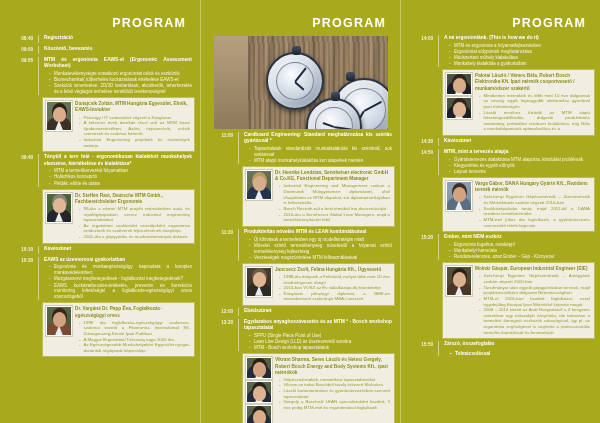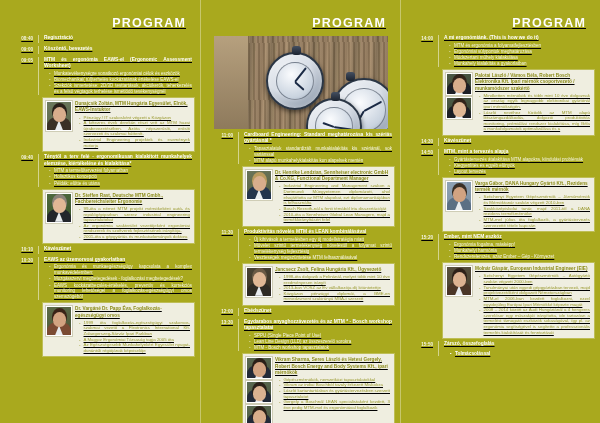--- a/index.html
+++ b/index.html
@@ -12,21 +12,20 @@
   .page {
     width: 600px; height: 423px;
     background: #a9a91e;
     display: flex;
     position: relative;
   }
   .col {
     width: 200px; height: 423px;
     position: relative;
     padding: 0 6px 0 0;
-    text-decoration: underline;
   }
   .col-1 { padding-left: 4px; }
   .col-2 { padding-left: 4px; }
   .col-3 { padding-left: 4px; }
   .col-div {
     position: absolute; top: 0; bottom: 0; width: 1px;
     background: rgba(255,255,255,0.35);
   }
   .hdr {
     text-align: right;

